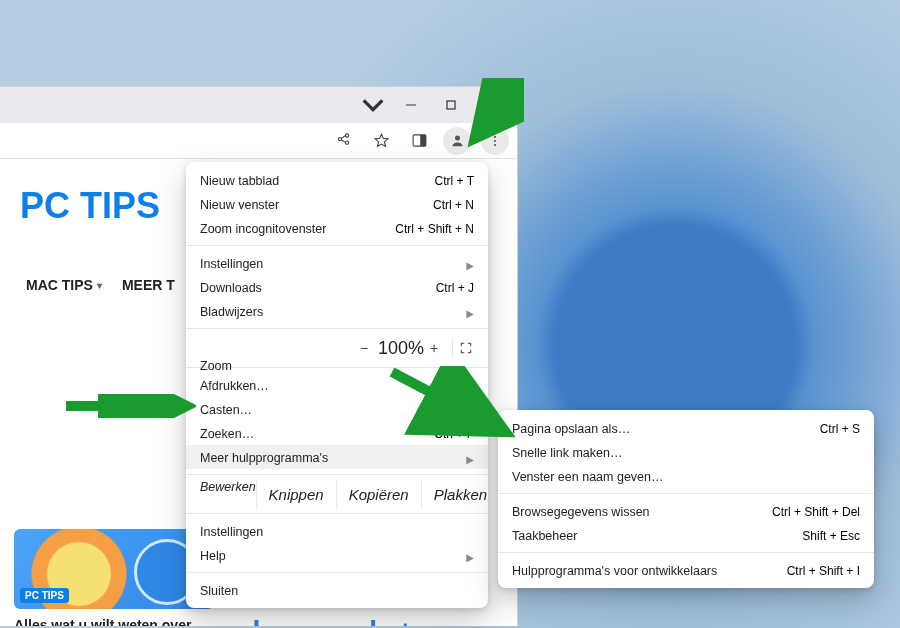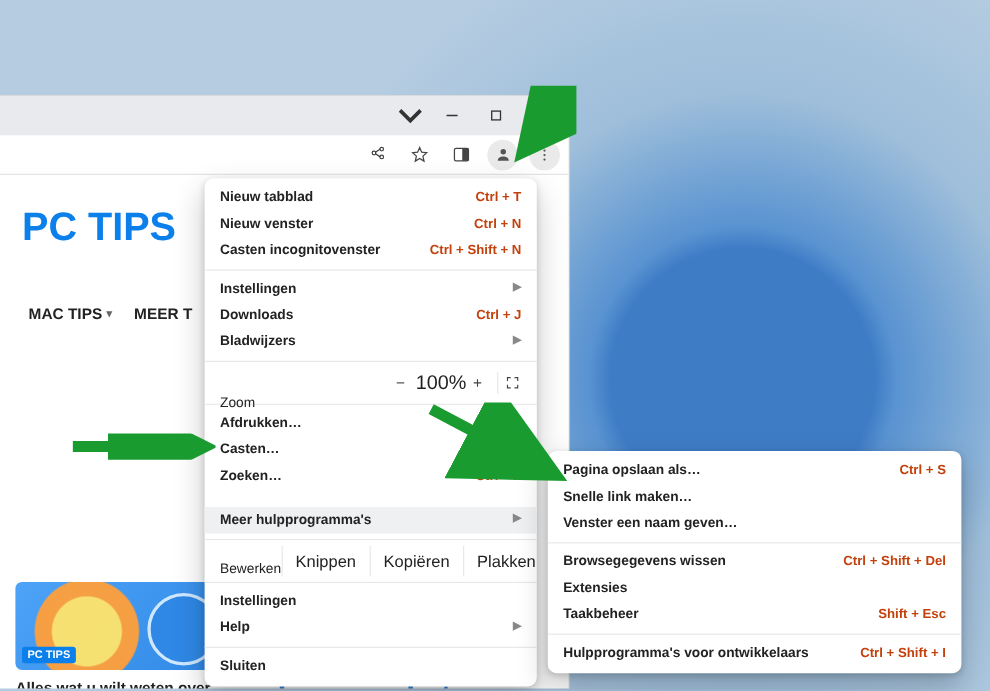--- a/index.html
+++ b/index.html
@@ -23,31 +23,31 @@
 .card-img::before, .card-img::after { content: ""; position: absolute; border-radius: 50%; }
 .card-img::before { width: 110px; height: 110px; left: 10px; top: -10px; background: radial-gradient(circle,#ffe46b 0 40%,#ff9f3a 42% 60%, transparent 62%); opacity: .95; }
 .card-img::after { width: 60px; height: 60px; right: 14px; top: 10px; border: 3px solid #cfe8ff; background: #2f88e6; }
 .badge { position: absolute; left: 6px; bottom: 6px; background: #0b7fea; color: #fff; font-size: 10px; font-weight: 700; padding: 2px 5px; border-radius: 3px; }
 .card-title { font-size: 14px; font-weight: 700; line-height: 1.25; margin-top: 8px; }
 .bigtext { position: absolute; left: 236px; top: 410px; font-family: Arial, sans-serif; font-weight: 400; color: #3585e0; font-size: 46px; line-height: 1.0; letter-spacing: -1px; }
 .menu { position: absolute; background: #fff; border-radius: 8px; box-shadow: 0 12px 28px rgba(0,0,0,.22), 0 2px 6px rgba(0,0,0,.15); padding: 6px 0; }
 .menu1 { left: 186px; top: 162px; width: 302px; }
 .menu2 { left: 498px; top: 410px; width: 376px; }
 .menu-sep { height: 1px; background: #e6e6e6; margin: 5px 0; }
-.mi { display: flex; align-items: flex-start; justify-content: space-between; padding: 4px 14px; height: 24px; font-size: 12.5px; color: #222; font-weight: bold; }
+.mi { display: flex; align-items: flex-end; justify-content: space-between; padding: 4px 14px; height: 24px; font-size: 12.5px; color: #222; }
 .mi .lab { white-space: nowrap; }
-.mi .sc { color: #c2410c; font-size: 12px; white-space: nowrap; }
+.mi .sc { color: #000000; font-size: 12px; white-space: nowrap; }
 .mi .arr { color: #888; font-size: 10px; margin-left: 8px; }
-.mi.highlight { background: #eef0f2; margin-top: 16px; }
+.mi.highlight { background: #eef0f2; }
 .zoomrow { display: flex; align-items: center; padding: 2px 10px 2px 14px; height: 28px; }
 .zoomrow .zl { flex: 1; font-size: 12.5px; margin-top: 36px; }
 .zoomrow .zbtn { width: 28px; text-align: center; color: #444; font-size: 14px; }
 .zoomrow .zv { width: 42px; text-align: center; font-size: 18px; }
 .zoomrow .fs { width: 26px; height: 20px; display: inline-flex; align-items: center; justify-content: center; border-left: 1px solid #e6e6e6; margin-left: 4px; }
-.editrow { display: flex; align-items: flex-end; height: 28px; padding: 0 0 0 14px; }
+.editrow { display: flex; align-items: flex-start; height: 28px; padding: 0 0 0 14px; font-style: italic; }
 .editrow .elab { flex: 1; font-size: 12.5px; }
 .editrow .ebtn { font-size: 15px; padding: 0 12px; height: 100%; display: inline-flex; align-items: center; border-left: 1px solid #e6e6e6; }
 .arrow { position: absolute; pointer-events: none; }
 .arrow svg { display: block; }
 .a1 { left: 424px; top: 78px; }
 .a2 { left: 66px; top: 394px; }
 .a3 { left: 388px; top: 366px; }
 </style>
 </head>
 <body>
@@ -139,21 +139,21 @@
 <div class="menu menu1">
   <div class="mi">
       <span class="lab">Nieuw tabblad</span>
       <span class="sc">Ctrl + T</span>
     </div>
   <div class="mi">
       <span class="lab">Nieuw venster</span>
       <span class="sc">Ctrl + N</span>
     </div>
   <div class="mi">
-      <span class="lab">Casten incognitovenster</span>
+      <span class="lab">Zoom incognitovenster</span>
       <span class="sc">Ctrl + Shift + N</span>
     </div>
   <div class="menu-sep"></div>
   <div class="mi">
       <span class="lab">Instellingen</span>
       <span class="arr">▶</span>
     </div>
   <div class="mi">
       <span class="lab">Downloads</span>
       <span class="sc">Ctrl + J</span>
@@ -219,23 +219,20 @@
   <div class="mi">
       <span class="lab">Snelle link maken…</span>
     </div>
   <div class="mi">
       <span class="lab">Venster een naam geven…</span>
     </div>
   <div class="menu-sep"></div>
   <div class="mi">
       <span class="lab">Browsegegevens wissen</span>
       <span class="sc">Ctrl + Shift + Del</span>
-    </div>
-  <div class="mi">
-      <span class="lab">Extensies</span>
     </div>
   <div class="mi">
       <span class="lab">Taakbeheer</span>
       <span class="sc">Shift + Esc</span>
     </div>
   <div class="menu-sep"></div>
   <div class="mi">
       <span class="lab">Hulpprogramma's voor ontwikkelaars</span>
       <span class="sc">Ctrl + Shift + I</span>
     </div>

